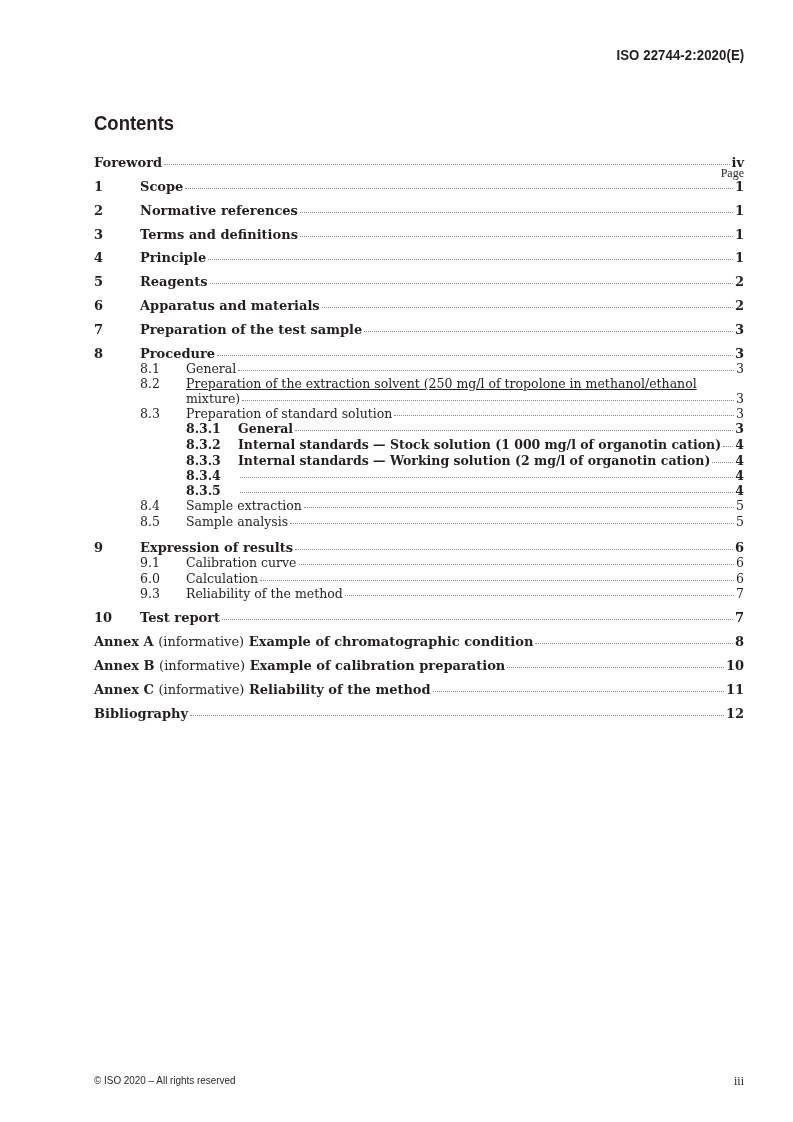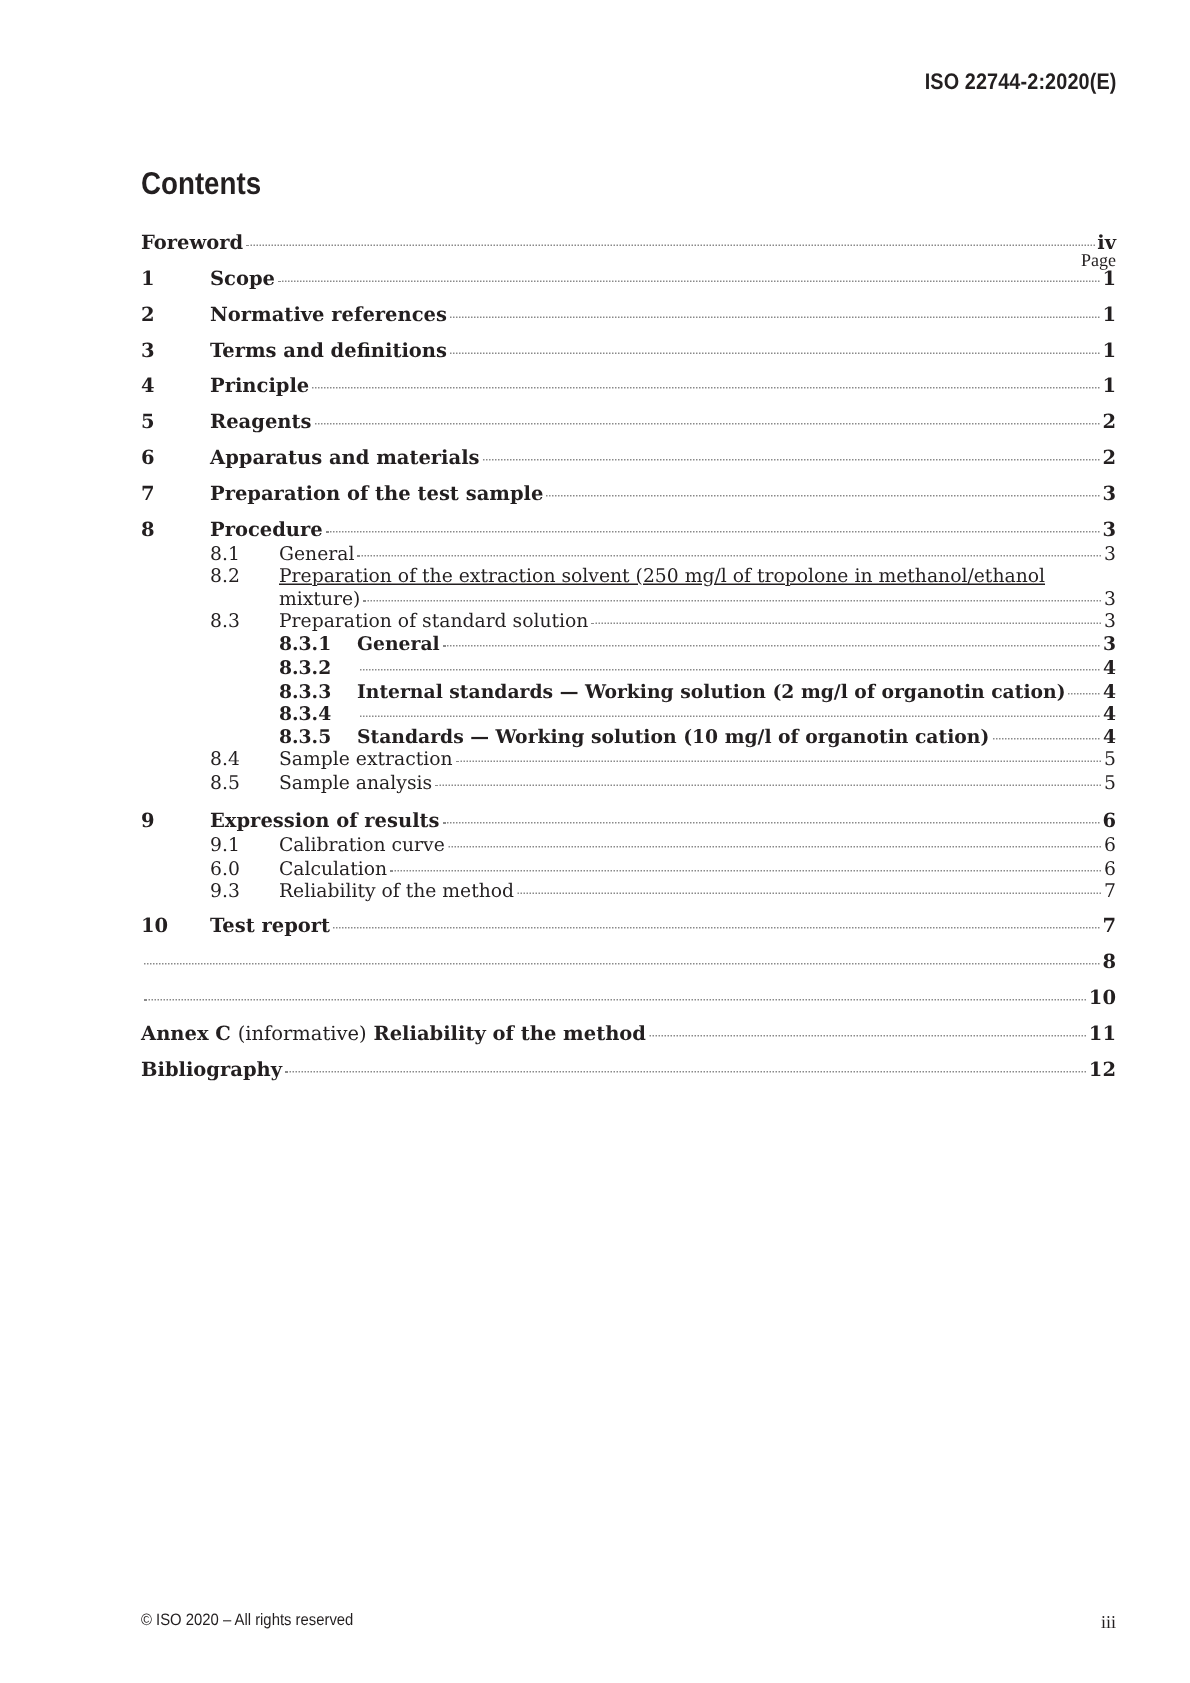--- a/index.html
+++ b/index.html
@@ -113,37 +113,37 @@
     <span class="pg">3</span>
   </div>
   <div class="row lvl3" style="top:266px; left:92px; width:558px">
     <span class="num">8.3.1</span>
     <span class="title">General</span>
     <span class="leader"></span>
     <span class="pg">3</span>
   </div>
   <div class="row lvl3" style="top:282px; left:92px; width:558px">
     <span class="num">8.3.2</span>
+    <span class="title">Internal standards — Stock solution (1 000 mg/l of organotin cation)</span>
     <span class="leader"></span>
     <span class="pg">4</span>
   </div>
   <div class="row lvl3" style="top:298px; left:92px; width:558px">
     <span class="num">8.3.3</span>
     <span class="title">Internal standards — Working solution (2 mg/l of organotin cation)</span>
     <span class="leader"></span>
     <span class="pg">4</span>
   </div>
   <div class="row lvl3" style="top:313px; left:92px; width:558px">
     <span class="num">8.3.4</span>
     <span class="leader"></span>
     <span class="pg">4</span>
   </div>
   <div class="row lvl3" style="top:328px; left:92px; width:558px">
     <span class="num">8.3.5</span>
-    <span class="title">Standards — Working solution (10 mg/l of organotin cation)</span>
     <span class="leader"></span>
     <span class="pg">4</span>
   </div>
   <div class="row lvl2" style="top:343px; left:46px; width:604px">
     <span class="num">8.4</span>
     <span class="title">Sample extraction</span>
     <span class="leader"></span>
     <span class="pg">5</span>
   </div>
   <div class="row lvl2" style="top:359px; left:46px; width:604px">
@@ -179,24 +179,26 @@
   </div>
 
   <div class="row lvl0" style="top:455px">
     <span class="num" style="width:46px">10</span>
     <span class="title">Test report</span>
     <span class="leader"></span>
     <span class="pg">7</span>
   </div>
 
   <div class="row lvl0" style="top:479px">
+    <span class="title"><span class="annex-prefix">Annex A</span> <span class="annex-inf">(informative)</span> <span>Example of chromatographic condition</span></span>
     <span class="leader"></span>
     <span class="pg">8</span>
   </div>
   <div class="row lvl0" style="top:503px">
+    <span class="title"><span class="annex-prefix">Annex B</span> <span class="annex-inf">(informative)</span> <span>Example of calibration preparation</span></span>
     <span class="leader"></span>
     <span class="pg">10</span>
   </div>
   <div class="row lvl0" style="top:527px">
     <span class="title"><span class="annex-prefix">Annex C</span> <span class="annex-inf">(informative)</span> <span>Reliability of the method</span></span>
     <span class="leader"></span>
     <span class="pg">11</span>
   </div>
   <div class="row lvl0" style="top:551px">
     <span class="title">Bibliography</span>

